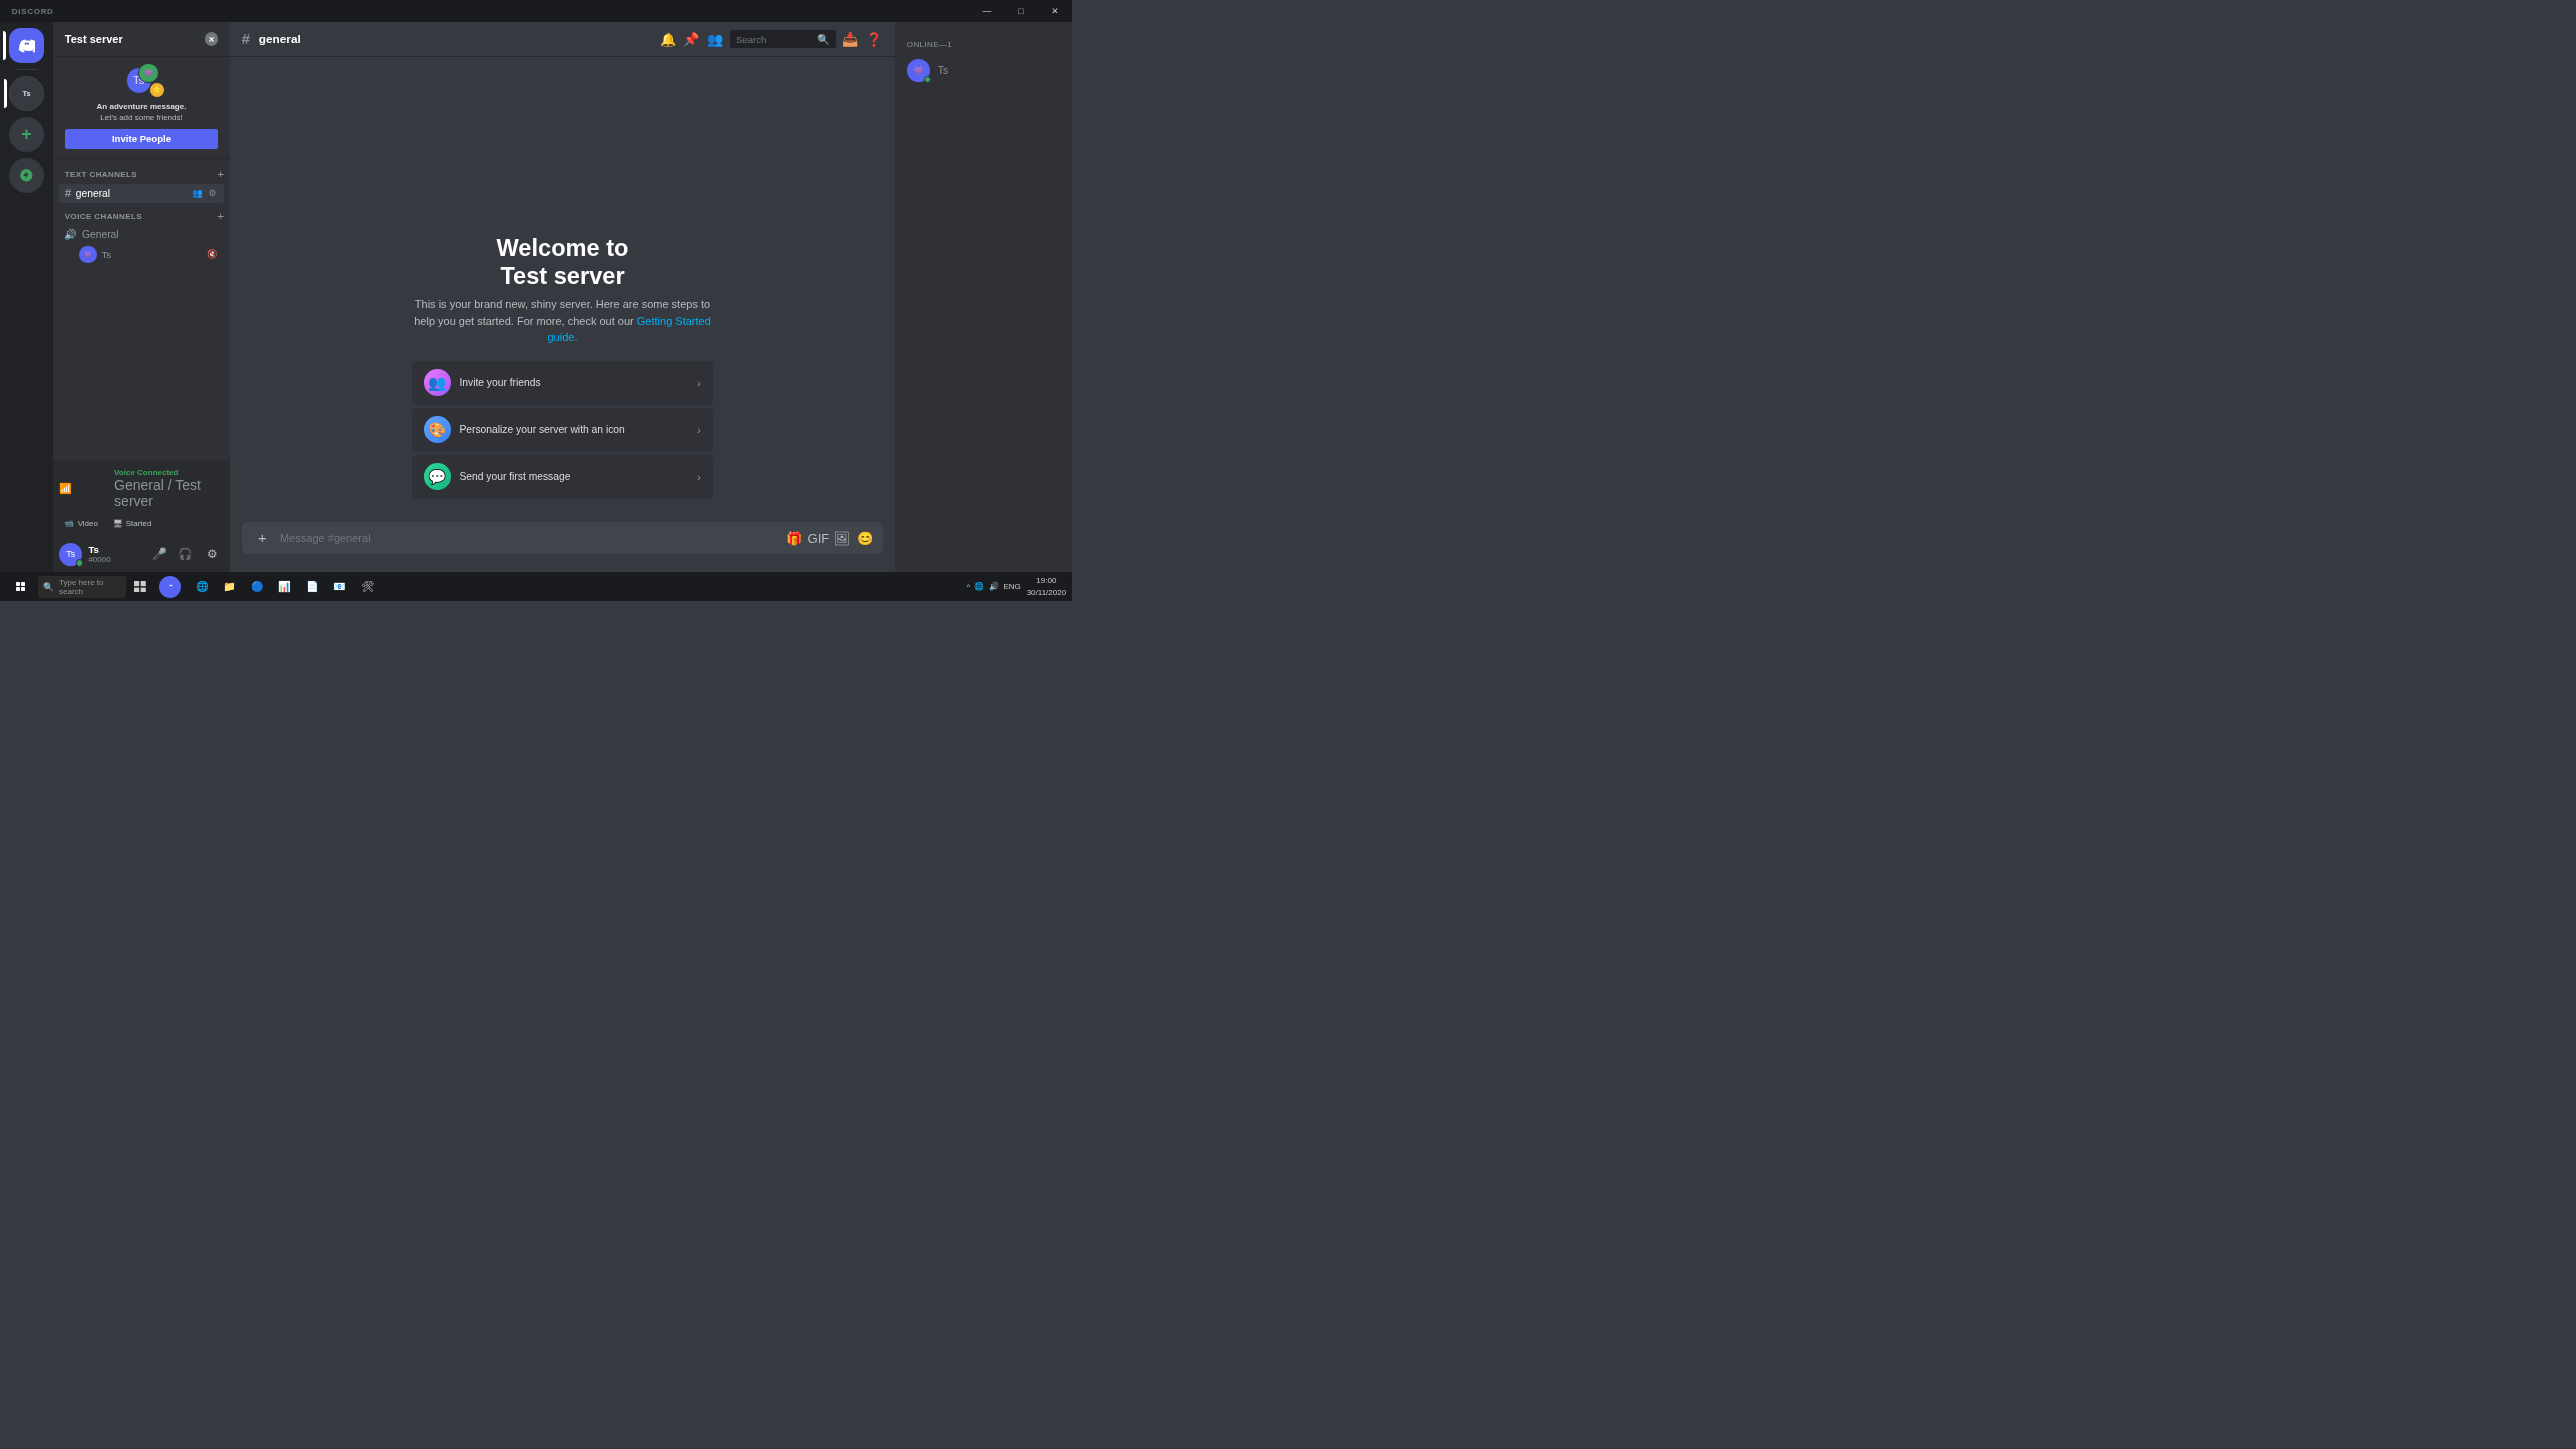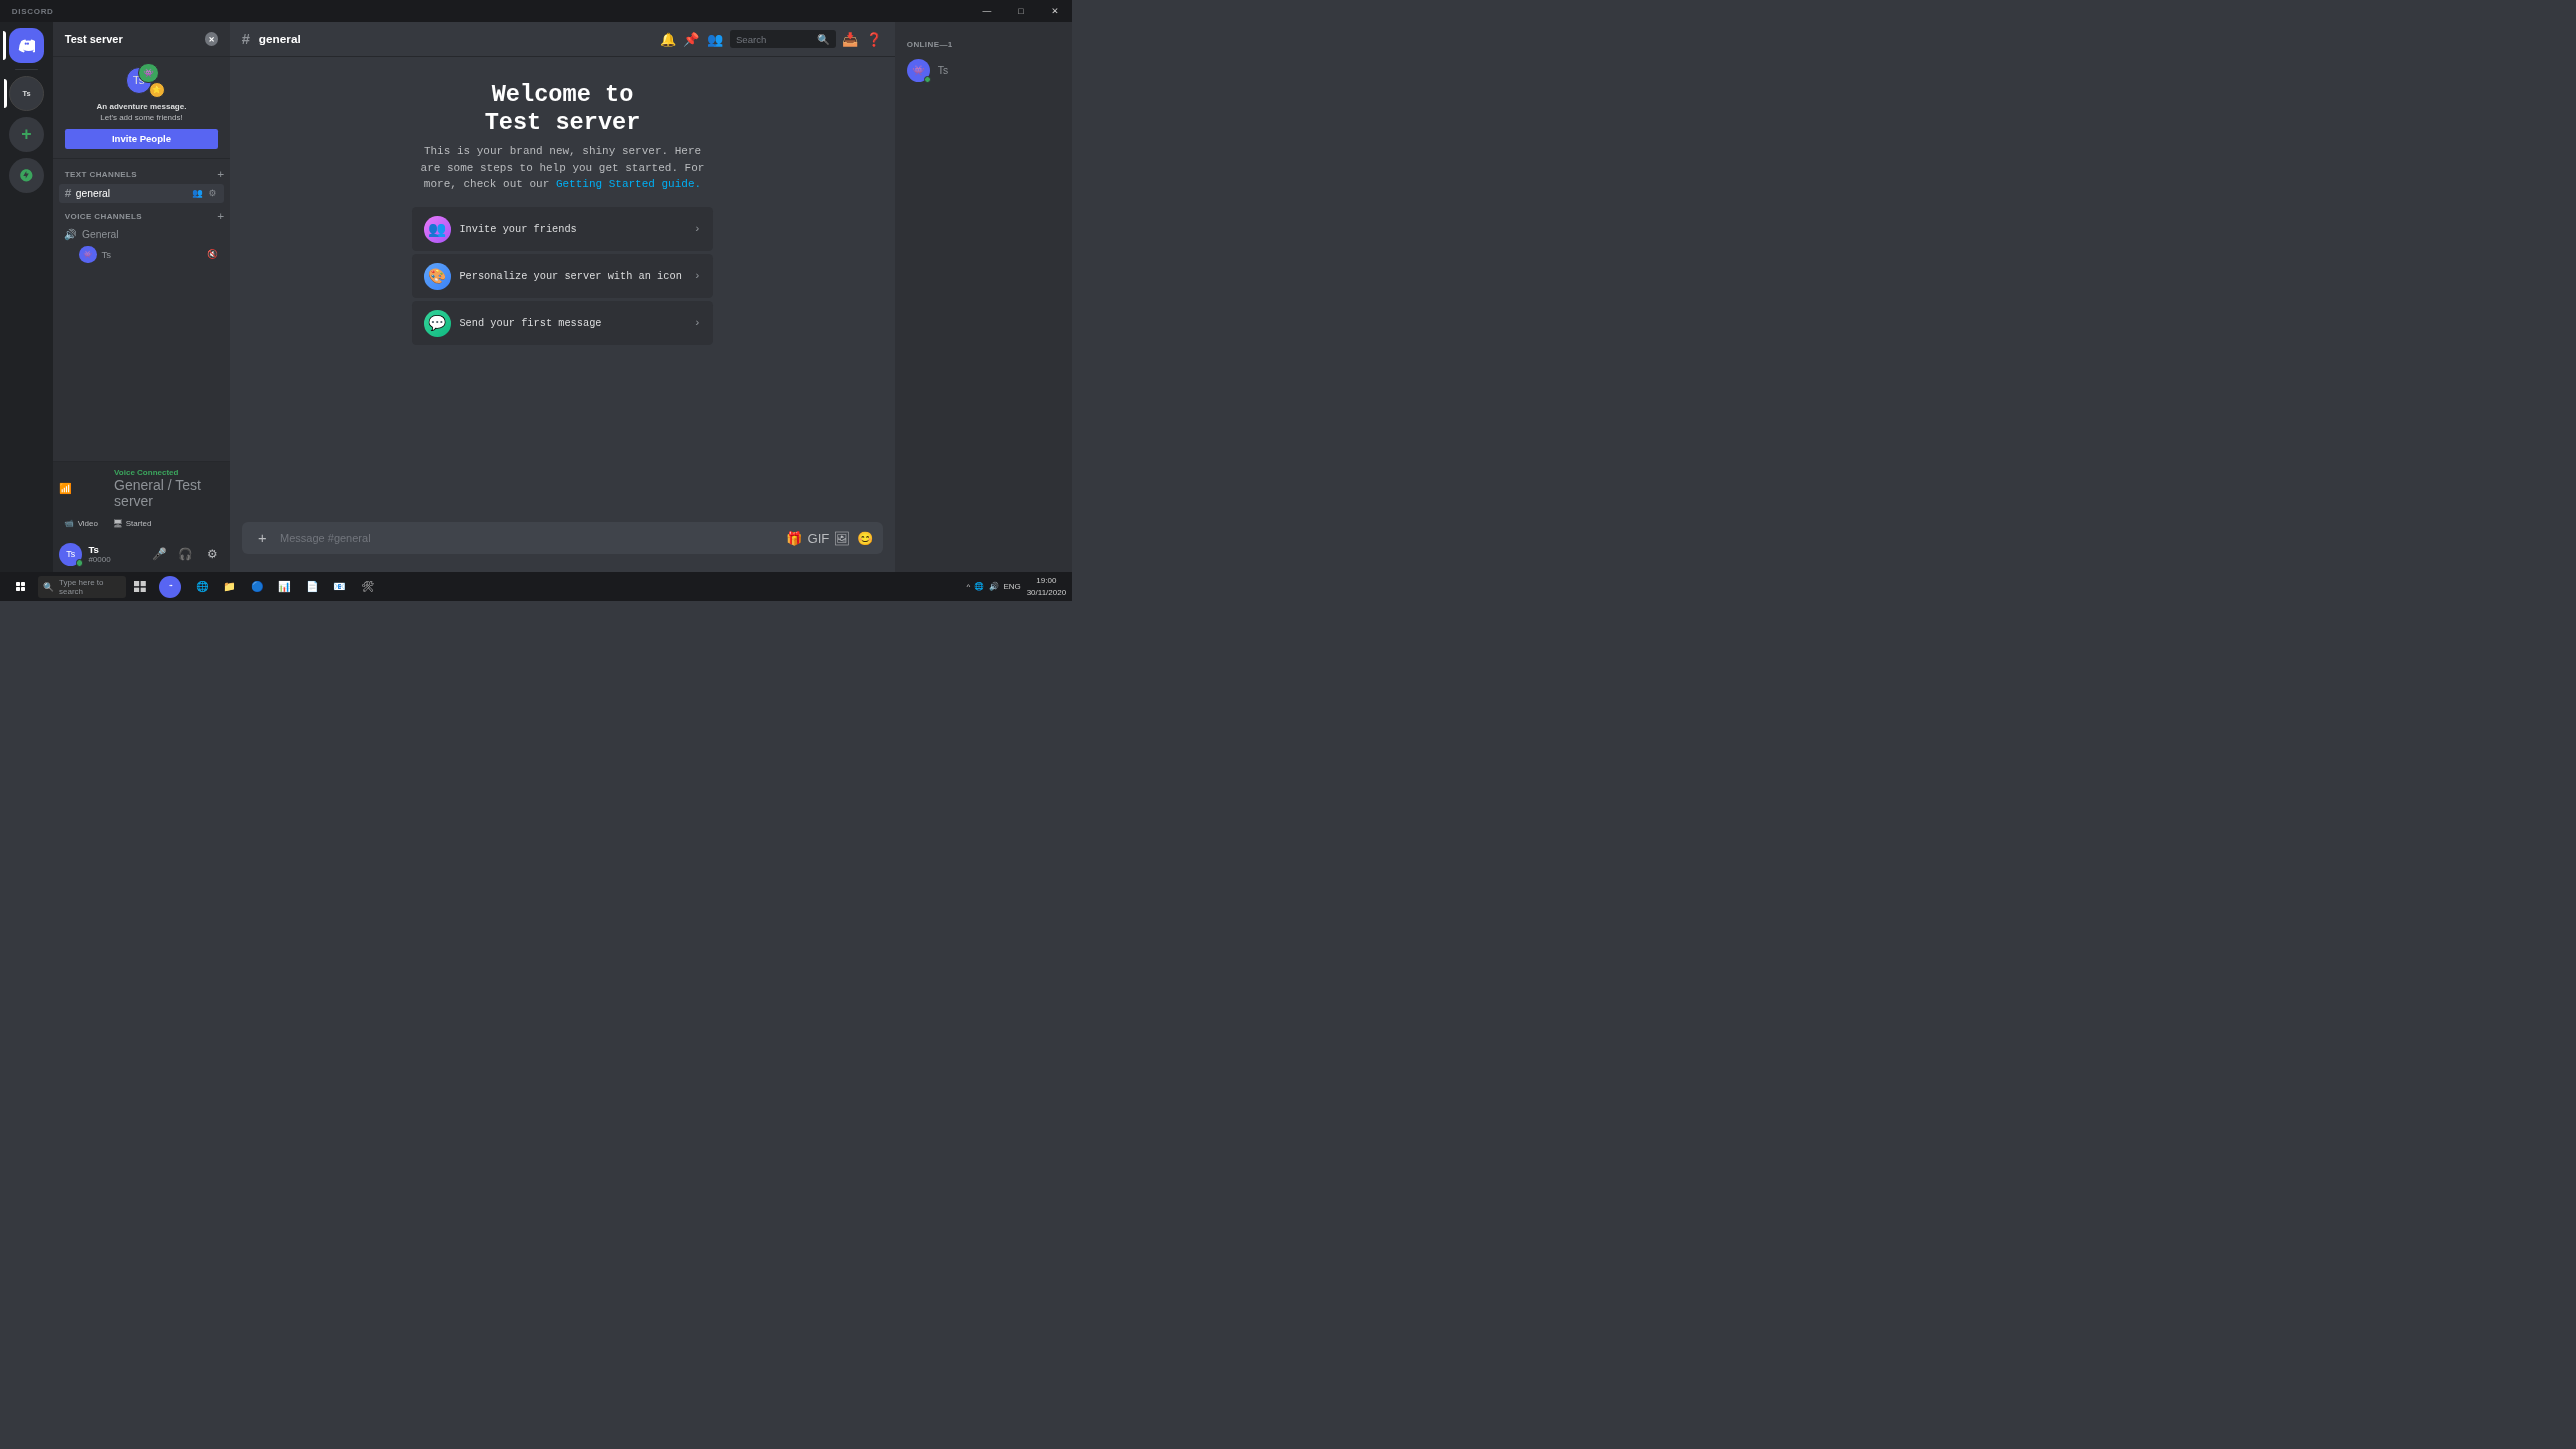--- a/index.html
+++ b/index.html
@@ -472,23 +472,22 @@
       display: flex;
       flex-direction: column;
       overflow: hidden;
     }
 
     .messages-container {
       flex: 1;
       overflow-y: auto;
       padding: 11.8px 0;
       display: flex;
-      align-items: flex-start;
-      justify-content: center;
-      font-family: Liberation Mono, monospace;
+      align-items: flex-end;
+      justify-content: center;
     }
 
     
     .welcome-content {
       text-align: center;
       max-width: 324px;
       padding: 11.8px;
     }
 
     .welcome-title {
@@ -612,21 +611,21 @@
     .member-list {
       width: 177px;
       background: #2f3136;
       padding: 11.8px 5.9px;
       flex-shrink: 0;
       overflow-y: auto;
     }
 
     .member-section-title {
       font-size: 8px;
-      font-weight: 700;
+      font-weight: 400;
       text-transform: uppercase;
       color: #8e9297;
       letter-spacing: 0.4px;
       padding: 5.9px 5.9px 2.9px;
       margin-bottom: 2.9px;
     }
 
     .member-item {
       display: flex;
       align-items: center;

